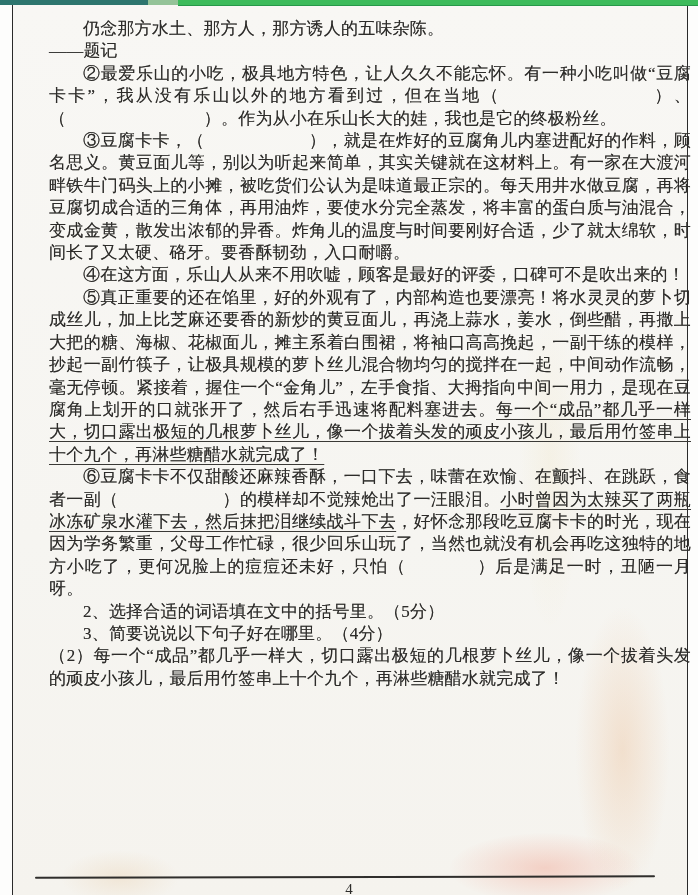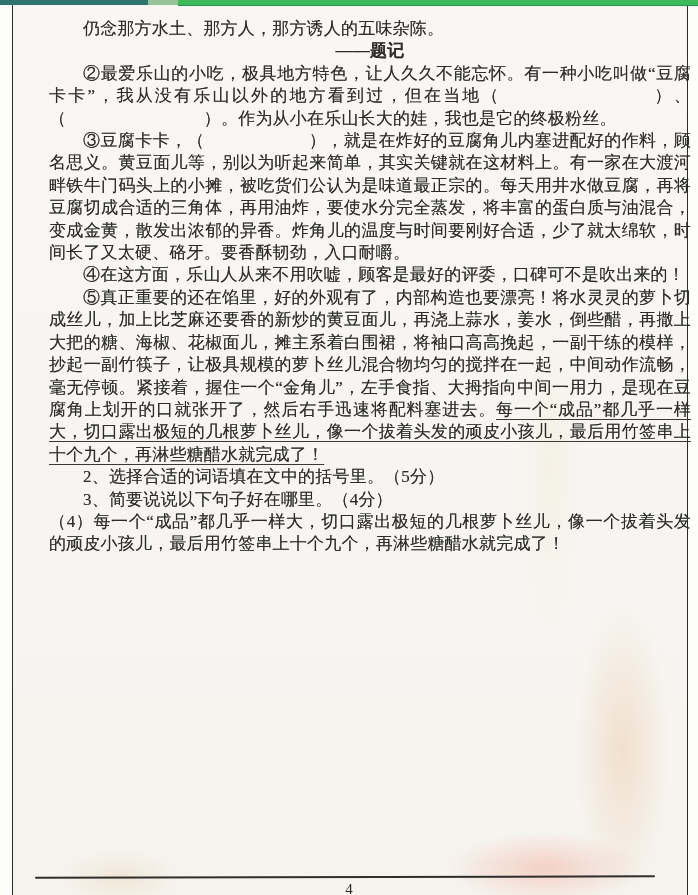--- a/index.html
+++ b/index.html
@@ -36,21 +36,21 @@
   
   .content{
     position:absolute;left:36px;top:13px;width:642px;
     font-size:17px;line-height:22.4px;color:#2d2c2a;
     text-align:justify;letter-spacing:.2px;
     text-shadow:0 0 .5px rgba(45,44,42,.55);
     margin-left:13px;
   }
   .content p{margin:0;}
   .epigraph{text-indent:2em;}
-  .attribution{text-align:center;text-indent:0;font-weight:bold;}
+  .attribution{text-indent:0;}
   .para{text-indent:2em;}
   .noindent{text-indent:0;}
   .q{text-indent:2em;}
   .u{
     text-decoration:underline;
     text-decoration-thickness:1px;
     text-underline-offset:3.5px;
     text-decoration-color:#3a3936;
   }
   .wordbank{padding-left:2em;}
@@ -94,21 +94,24 @@
     </p>
     <p class="para">
       <span>③豆腐卡卡，（　　　　　　），就是在炸好的豆腐角儿内塞进配好的作料，顾名思义。黄豆面儿等，别以为听起来简单，其实关键就在这材料上。有一家在大渡河畔铁牛门码头上的小摊，被吃货们公认为是味道最正宗的。每天用井水做豆腐，再将豆腐切成合适的三角体，再用油炸，要使水分完全蒸发，将丰富的蛋白质与油混合，变成金黄，散发出浓郁的异香。炸角儿的温度与时间要刚好合适，少了就太绵软，时间长了又太硬、硌牙。要香酥韧劲，入口耐嚼。</span>
     </p>
     <p class="para">
       <span>④在这方面，乐山人从来不用吹嘘，顾客是最好的评委，口碑可不是吹出来的！</span>
     </p>
     <p class="para">
       <span>⑤真正重要的还在馅里，好的外观有了，内部构造也要漂亮！将水灵灵的萝卜切成丝儿，加上比芝麻还要香的新炒的黄豆面儿，再浇上蒜水，姜水，倒些醋，再撒上大把的糖、海椒、花椒面儿，摊主系着白围裙，将袖口高高挽起，一副干练的模样，抄起一副竹筷子，让极具规模的萝卜丝儿混合物均匀的搅拌在一起，中间动作流畅，毫无停顿。紧接着，握住一个“金角儿”，左手食指、大拇指向中间一用力，是现在豆腐角上划开的口就张开了，然后右手迅速将配料塞进去。</span><span class="u">每一个“成品”都几乎一样大，切口露出极短的几根萝卜丝儿，像一个拔着头发的顽皮小孩儿，最后用竹签串上十个九个，再淋些糖醋水就完成了！</span>
     </p>
+    <p class="para">
+      <span>⑥豆腐卡卡不仅甜酸还麻辣香酥，一口下去，味蕾在欢愉、在颤抖、在跳跃，食者一副（　　　　　　）的模样却不觉辣炝出了一汪眼泪。</span><span class="u">小时曾因为太辣买了两瓶冰冻矿泉水灌下去，然后抹把泪继续战斗下去</span><span>，好怀念那段吃豆腐卡卡的时光，现在因为学务繁重，父母工作忙碌，很少回乐山玩了，当然也就没有机会再吃这独特的地方小吃了，更何况脸上的痘痘还未好，只怕（　　　　）后是满足一时，丑陋一月呀。</span>
+    </p>
 
     <p class="q">2、选择合适的词语填在文中的括号里。（5分）</p>
     <p class="q">3、简要说说以下句子好在哪里。（4分）</p>
-    <p class="noindent">（4）每一个“成品”都几乎一样大，切口露出极短的几根萝卜丝儿，像一个拔着头发的顽皮小孩儿，最后用竹签串上十个九个，再淋些糖醋水就完成了！</p>
+    <p class="noindent">（2）每一个“成品”都几乎一样大，切口露出极短的几根萝卜丝儿，像一个拔着头发的顽皮小孩儿，最后用竹签串上十个九个，再淋些糖醋水就完成了！</p>
   </div>
 
   <div class="answer-line"></div>
   <div class="page-number">4</div>
 </div>
 
 </body></html>

